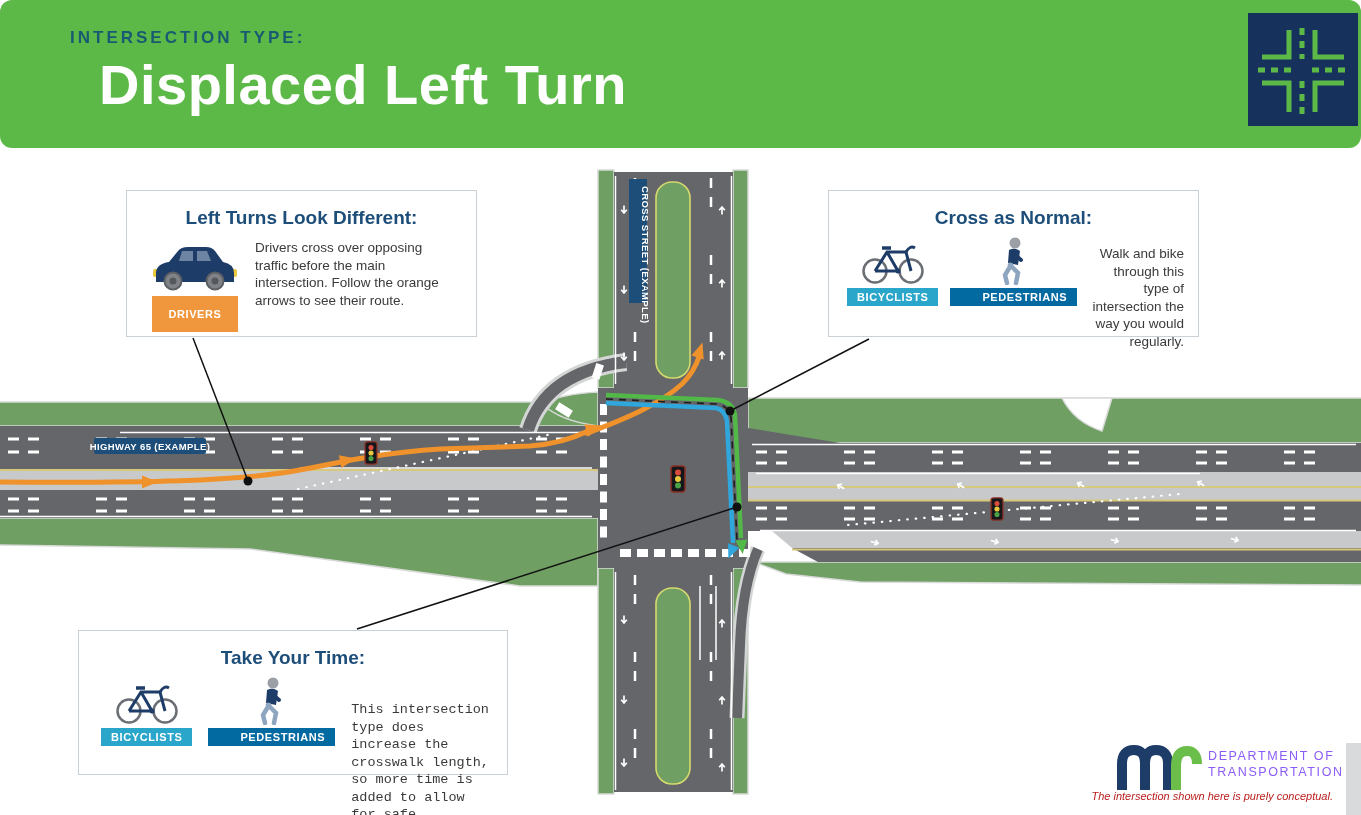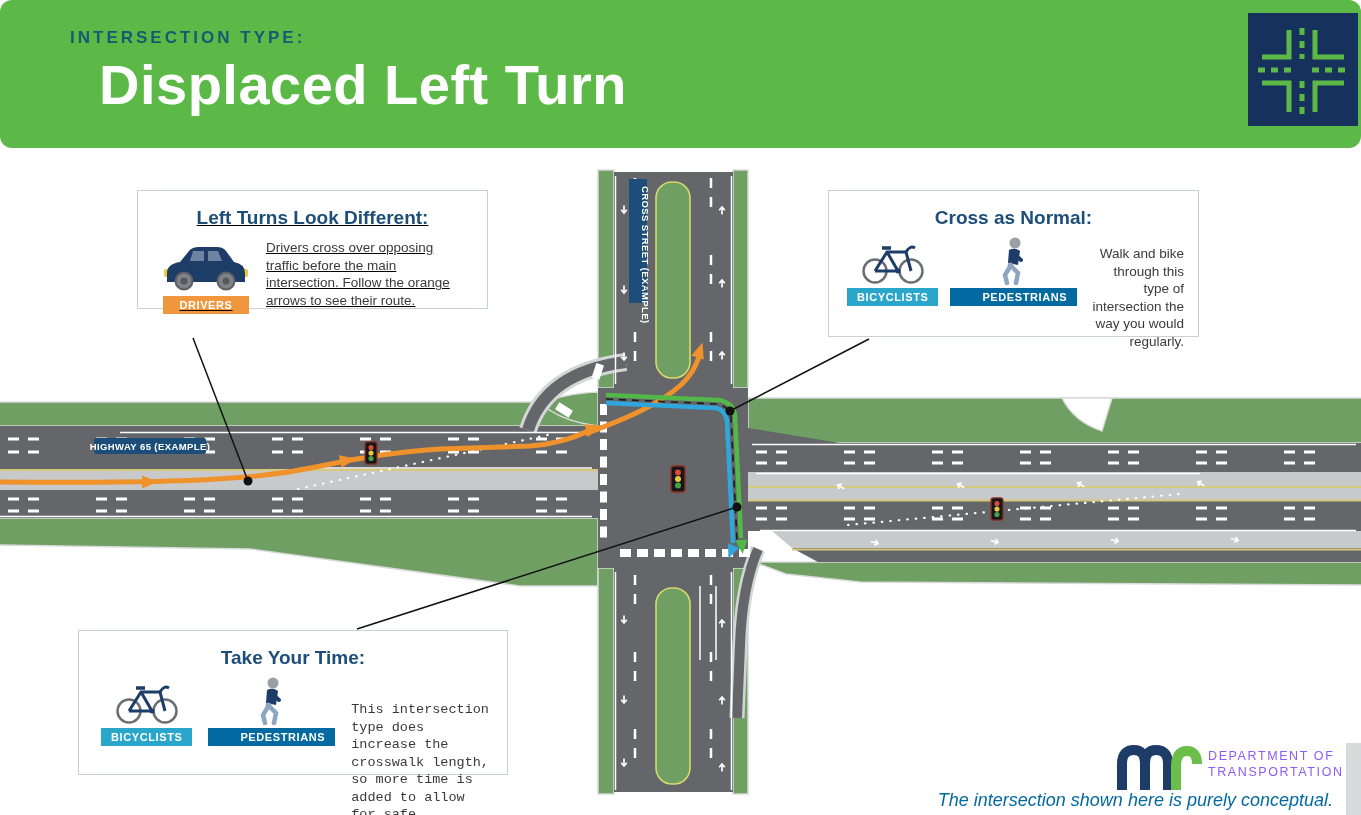--- a/index.html
+++ b/index.html
@@ -15,43 +15,43 @@
   .logo-sq{position:absolute;top:13px;left:1248px;width:110px;height:113px;background:#16325c;}
 
   
   .callout{position:absolute;background:#fff;border:1px solid #c9d0d6;box-sizing:border-box;}
   .callout .ctitle{color:#1d4e79;font-size:19px;font-weight:bold;text-align:center;
           margin:16px 8px 8px 8px;}
   .crow{display:flex;align-items:flex-start;}
   .figure{display:flex;flex-direction:column;align-items:center;}
   .badge{color:#fff;font-weight:bold;font-size:11px;letter-spacing:.6px;
          padding:3px 10px;margin-top:3px;white-space:nowrap;}
-  .badge-orange{background:#f0963c;padding:3px 16px;}
+  .badge-orange{background:#f0963c;padding:12px 16px;}
   .badge-teal{background:#2ba6cb;}
   .badge-green{background:#0369a1;padding-left:32px;}
   .body-text{font-size:13.5px;color:#3a3a3a;line-height:1.3;}
 
-  #box-drivers{left:137px;top:190px;width:351px;height:119px;text-decoration:underline;}
+  #box-drivers{left:126px;top:190px;width:351px;height:147px;}
   #box-drivers .crow{padding:2px 18px 0 22px;gap:14px;}
   #box-drivers .body-text{width:212px;}
 
   #box-cross{left:828px;top:190px;width:371px;height:147px;}
   #box-cross .crow{padding:0 14px 0 18px;gap:12px;}
   #box-cross .body-text{width:152px;margin-top:8px;text-align:right;}
 
   #box-time{left:78px;top:630px;width:430px;height:145px;}
   #box-time .crow{padding:0 14px 0 22px;gap:16px;}
   #box-time .body-text{width:200px;margin-top:24px;font-family:Liberation Mono, monospace;}
 
   
   .footer-logo{position:absolute;left:1116px;top:742px;}
   .dept{position:absolute;left:1208px;top:748px;color:#8b5cf6;font-weight:normal;
         font-size:12.5px;letter-spacing:1.6px;line-height:1.3;}
-  .disclaimer{position:absolute;right:28px;top:790px;color:#0369a1;font-style:italic;
-        font-size:18px;}
+  .disclaimer{position:absolute;right:28px;top:790px;color:#b91c1c;font-style:italic;
+        font-size:11px;}
   .corner-bar{position:absolute;left:1346px;top:743px;width:15px;height:72px;background:#d8dadb;}
 
   .diagram-svg{position:absolute;left:0;top:0;}
 </style>
 </head>
 <body>
 
 <div class="page">
 
   <svg class="diagram-svg" width="1361" height="815" viewBox="0 0 1361 815">

